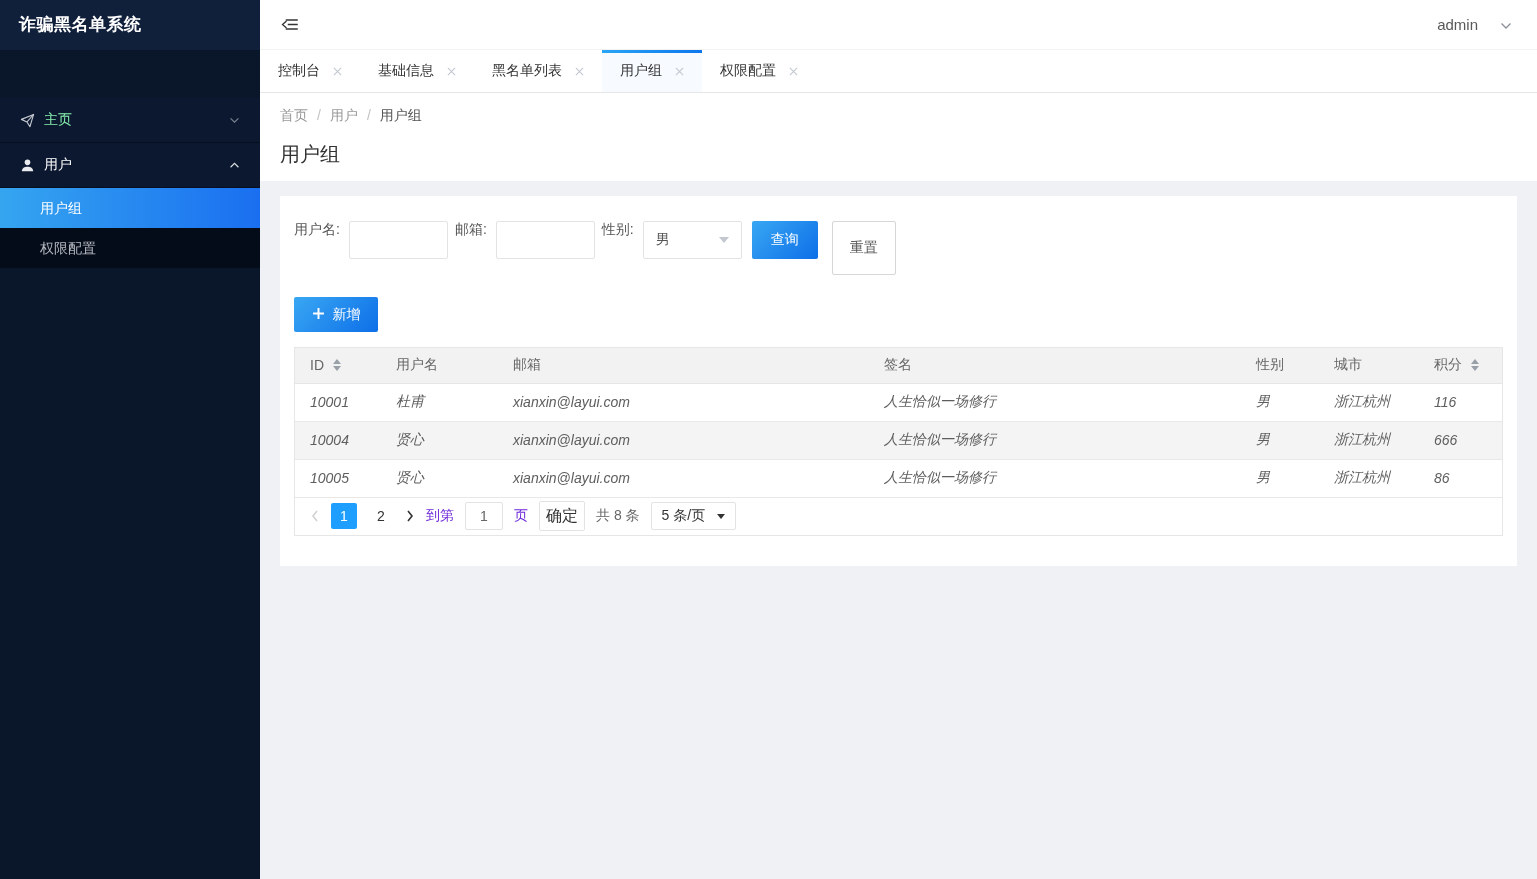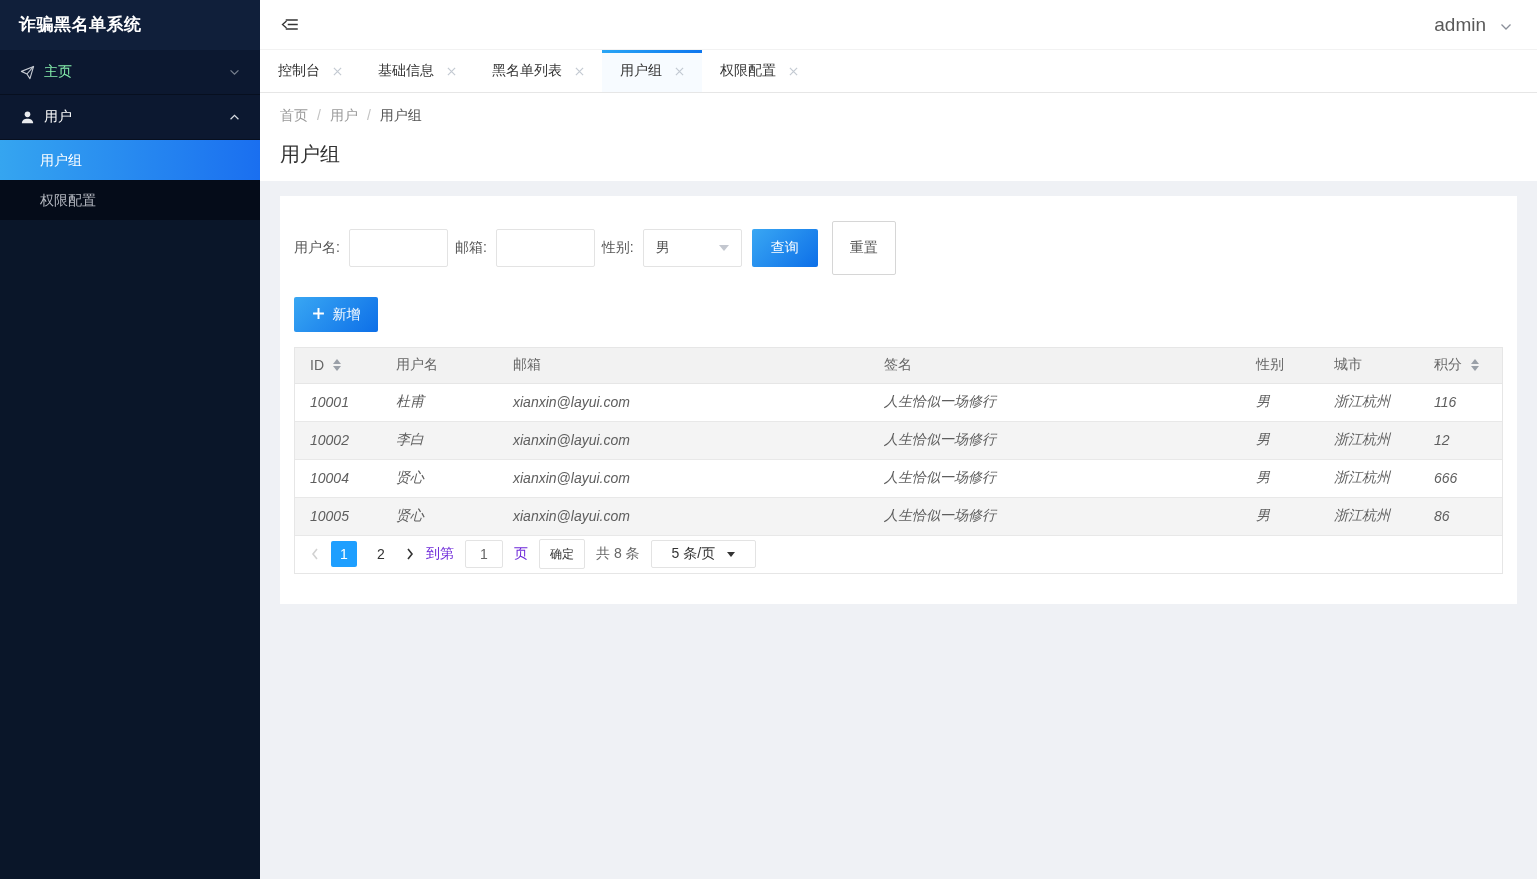--- a/index.html
+++ b/index.html
@@ -1,55 +1,55 @@
 <!DOCTYPE html>
 <html><head>
 <meta charset="utf-8">
 <style>
   * { margin:0; padding:0; box-sizing:border-box; }
   html,body { width:1537px; height:879px; overflow:hidden; }
   body { font-family:"Liberation Sans","DejaVu Sans",sans-serif; font-size:14px; color:#333; background:#eff1f5; }
   .app { display:flex; width:100%; height:100%; }
 
   
-  .sidebar { width:260px; height:100%; background:#0a1629; flex-shrink:0; display:flex; flex-direction:column; }
+  .sidebar { width:260px; height:100%; background:#0a1629; flex-shrink:0; display:flex; flex-direction:column;gap:48px; }
   .side-logo { height:50px; line-height:50px; padding-left:19px; background:#101f3a; color:#fff; font-size:17px; font-weight:bold; letter-spacing:.5px; }
   .menu-item { height:45px; display:flex; align-items:center; padding:0 20px; background:#0c1830; border-bottom:1px solid #070f1f; color:#86efac; font-size:14px; cursor:pointer; }
   .menu-item .mi-icon { width:15px; height:15px; margin-right:9px; flex-shrink:0; display:inline-flex; }
   .menu-item .chev { margin-left:auto; display:inline-flex; color:#78818f; }
   .menu-item.expanded { color:#ffffff; }
   .menu-item.expanded .chev { color:#d8dce2; }
   .submenu { background:#050c19; }
   .submenu-item { height:40px; line-height:40px; padding-left:40px; color:#b6bac2; font-size:14px; cursor:pointer; }
   .submenu-item.active { background:linear-gradient(90deg,#35a5f0,#1a6ff0); color:#fff; }
 
   
   .main { flex:1; min-width:0; display:flex; flex-direction:column; }
   .topbar { height:50px; background:#fff; border-bottom:1px solid #f2f2f2; display:flex; align-items:center; padding:0 25px 0 20px; flex-shrink:0; }
   .collapse-btn { display:inline-flex; cursor:pointer; }
   .topbar .spacer { flex:1; }
-  .user-drop { display:flex; align-items:center; gap:14px; color:#595959; font-size:19px; cursor:pointer; }
+  .user-drop { display:flex; align-items:center; gap:22px; color:#595959; font-size:15px; cursor:pointer; }
 
   .tabbar { height:43px; background:#fff; border-bottom:1px solid #e6e6e6; display:flex; flex-shrink:0; }
   .tab { position:relative; height:42px; display:flex; align-items:center; gap:13px; padding:0 18px; font-size:14px; color:#333; cursor:pointer; }
   .tab .tab-close { display:inline-flex; opacity:.85; }
   .tab.active { background:#f7fbff; }
   .tab.active::before { content:""; position:absolute; top:0; left:0; right:0; height:3px; background:linear-gradient(90deg,#29a5f5,#0d76ee); }
 
   .pagehead { background:#fff; padding:15px 20px; flex-shrink:0; }
   .breadcrumb { font-size:14px; line-height:14px; color:#999; }
   .breadcrumb .bc-sep { color:#c2c2c2; margin:0 9px; }
   .breadcrumb .bc-current { color:#555; }
   .page-title { margin-top:20px; font-size:20px; line-height:24px; color:#333; }
 
   .content { flex:1; padding:15px 20px; overflow:hidden; }
   .card { background:#fff; padding:25px 14px 30px; }
 
   
-  .filter-row { display:flex; align-items:center; }
+  .filter-row { display:flex; align-items:flex-start; }
   .f-label { color:#565656; margin-right:9px; }
   .f-input { width:99px; height:38px; border:1px solid #e3e3e3; border-radius:2px; margin-right:7px; padding:0 10px; font-size:14px; color:#555; outline:none; font-family:inherit; }
   .f-select { width:99px; height:38px; border:1px solid #e3e3e3; border-radius:2px; display:flex; align-items:center; padding:0 12px; color:#555; cursor:pointer; }
   .f-select .sel-arrow { margin-left:auto; width:0; height:0; border-left:5px solid transparent; border-right:5px solid transparent; border-top:6px solid #c3c7cf; }
   .btn-primary { margin-left:10px; width:66px; height:38px; border:none; border-radius:2px; background:linear-gradient(135deg,#39a7f3,#0d6fe8); color:#fff; font-size:14px; cursor:pointer; font-family:inherit; }
   .btn-plain { margin-left:14px; width:64px; height:54px; background:#fff; border:1px solid #d6d6d6; border-radius:2px; color:#595959; font-size:14px; cursor:pointer; font-family:inherit; }
   .btn-add { margin-top:22px; width:84px; height:35px; border:none; border-radius:2px; background:linear-gradient(135deg,#39a7f3,#0d6fe8); color:#fff; font-size:14px; cursor:pointer; display:flex; align-items:center; justify-content:center; gap:8px; font-family:inherit; }
 
   
   .table-wrap { margin-top:15px; border:1px solid #e6e6e6; }
@@ -63,23 +63,23 @@
   .sort .s-up { border-bottom:5px solid #9aa0a8; }
   .sort .s-down { border-top:5px solid #9aa0a8; }
 
   
   .pagebar { height:37px; display:flex; align-items:center; padding:0 15px; gap:11px; font-size:14px; color:#333; }
   .pg-arrow { display:inline-flex; cursor:pointer; }
   .pg-num { min-width:26px; height:26px; display:inline-flex; align-items:center; justify-content:center; border-radius:2px; cursor:pointer; color:#333; }
   .pg-num.active { background:#1e9fff; color:#fff; }
   .pg-muted { color:#6d28d9; }
   .pg-goto { width:38px; height:28px; border:1px solid #e3e3e3; border-radius:2px; text-align:center; color:#666; font-size:14px; outline:none; font-family:inherit; }
-  .pg-confirm { width:46px; height:30px; background:#fff; border:1px solid #e3e3e3; border-radius:2px; color:#333; font-size:12px; cursor:pointer; font-family:inherit; }
+  .pg-confirm { width:46px; height:30px; background:#fff; border:1px solid #e3e3e3; border-radius:2px; color:#333; font-size:16px; cursor:pointer; font-family:inherit; }
   .pg-total { color:#666; }
-  .pg-size { height:28px; border:1px solid #e3e3e3; border-radius:2px; display:flex; align-items:center; gap:12px; padding:0 20px; cursor:pointer; color:#333; }
+  .pg-size { height:28px; border:1px solid #e3e3e3; border-radius:2px; display:flex; align-items:center; gap:12px; padding:0 10px; cursor:pointer; color:#333; }
   .pg-size .sel-arrow { width:0; height:0; border-left:4px solid transparent; border-right:4px solid transparent; border-top:5px solid #333; }
 </style>
 </head>
 <body>
 
 <div class="app">
 
   <aside class="sidebar">
     <div class="side-logo">诈骗黑名单系统</div>
 
@@ -260,29 +260,20 @@
                 <tr>
                   <td>10001</td>
                   <td>杜甫</td>
                   <td>xianxin@layui.com</td>
                   <td>人生恰似一场修行</td>
                   <td>男</td>
                   <td>浙江杭州</td>
                   <td>116</td>
                 </tr>
                 <tr>
-                  <td>10002</td>
-                  <td>李白</td>
-                  <td>xianxin@layui.com</td>
-                  <td>人生恰似一场修行</td>
-                  <td>男</td>
-                  <td>浙江杭州</td>
-                  <td>12</td>
-                </tr>
-                <tr>
                   <td>10004</td>
                   <td>贤心</td>
                   <td>xianxin@layui.com</td>
                   <td>人生恰似一场修行</td>
                   <td>男</td>
                   <td>浙江杭州</td>
                   <td>666</td>
                 </tr>
                 <tr>
                   <td>10005</td>

